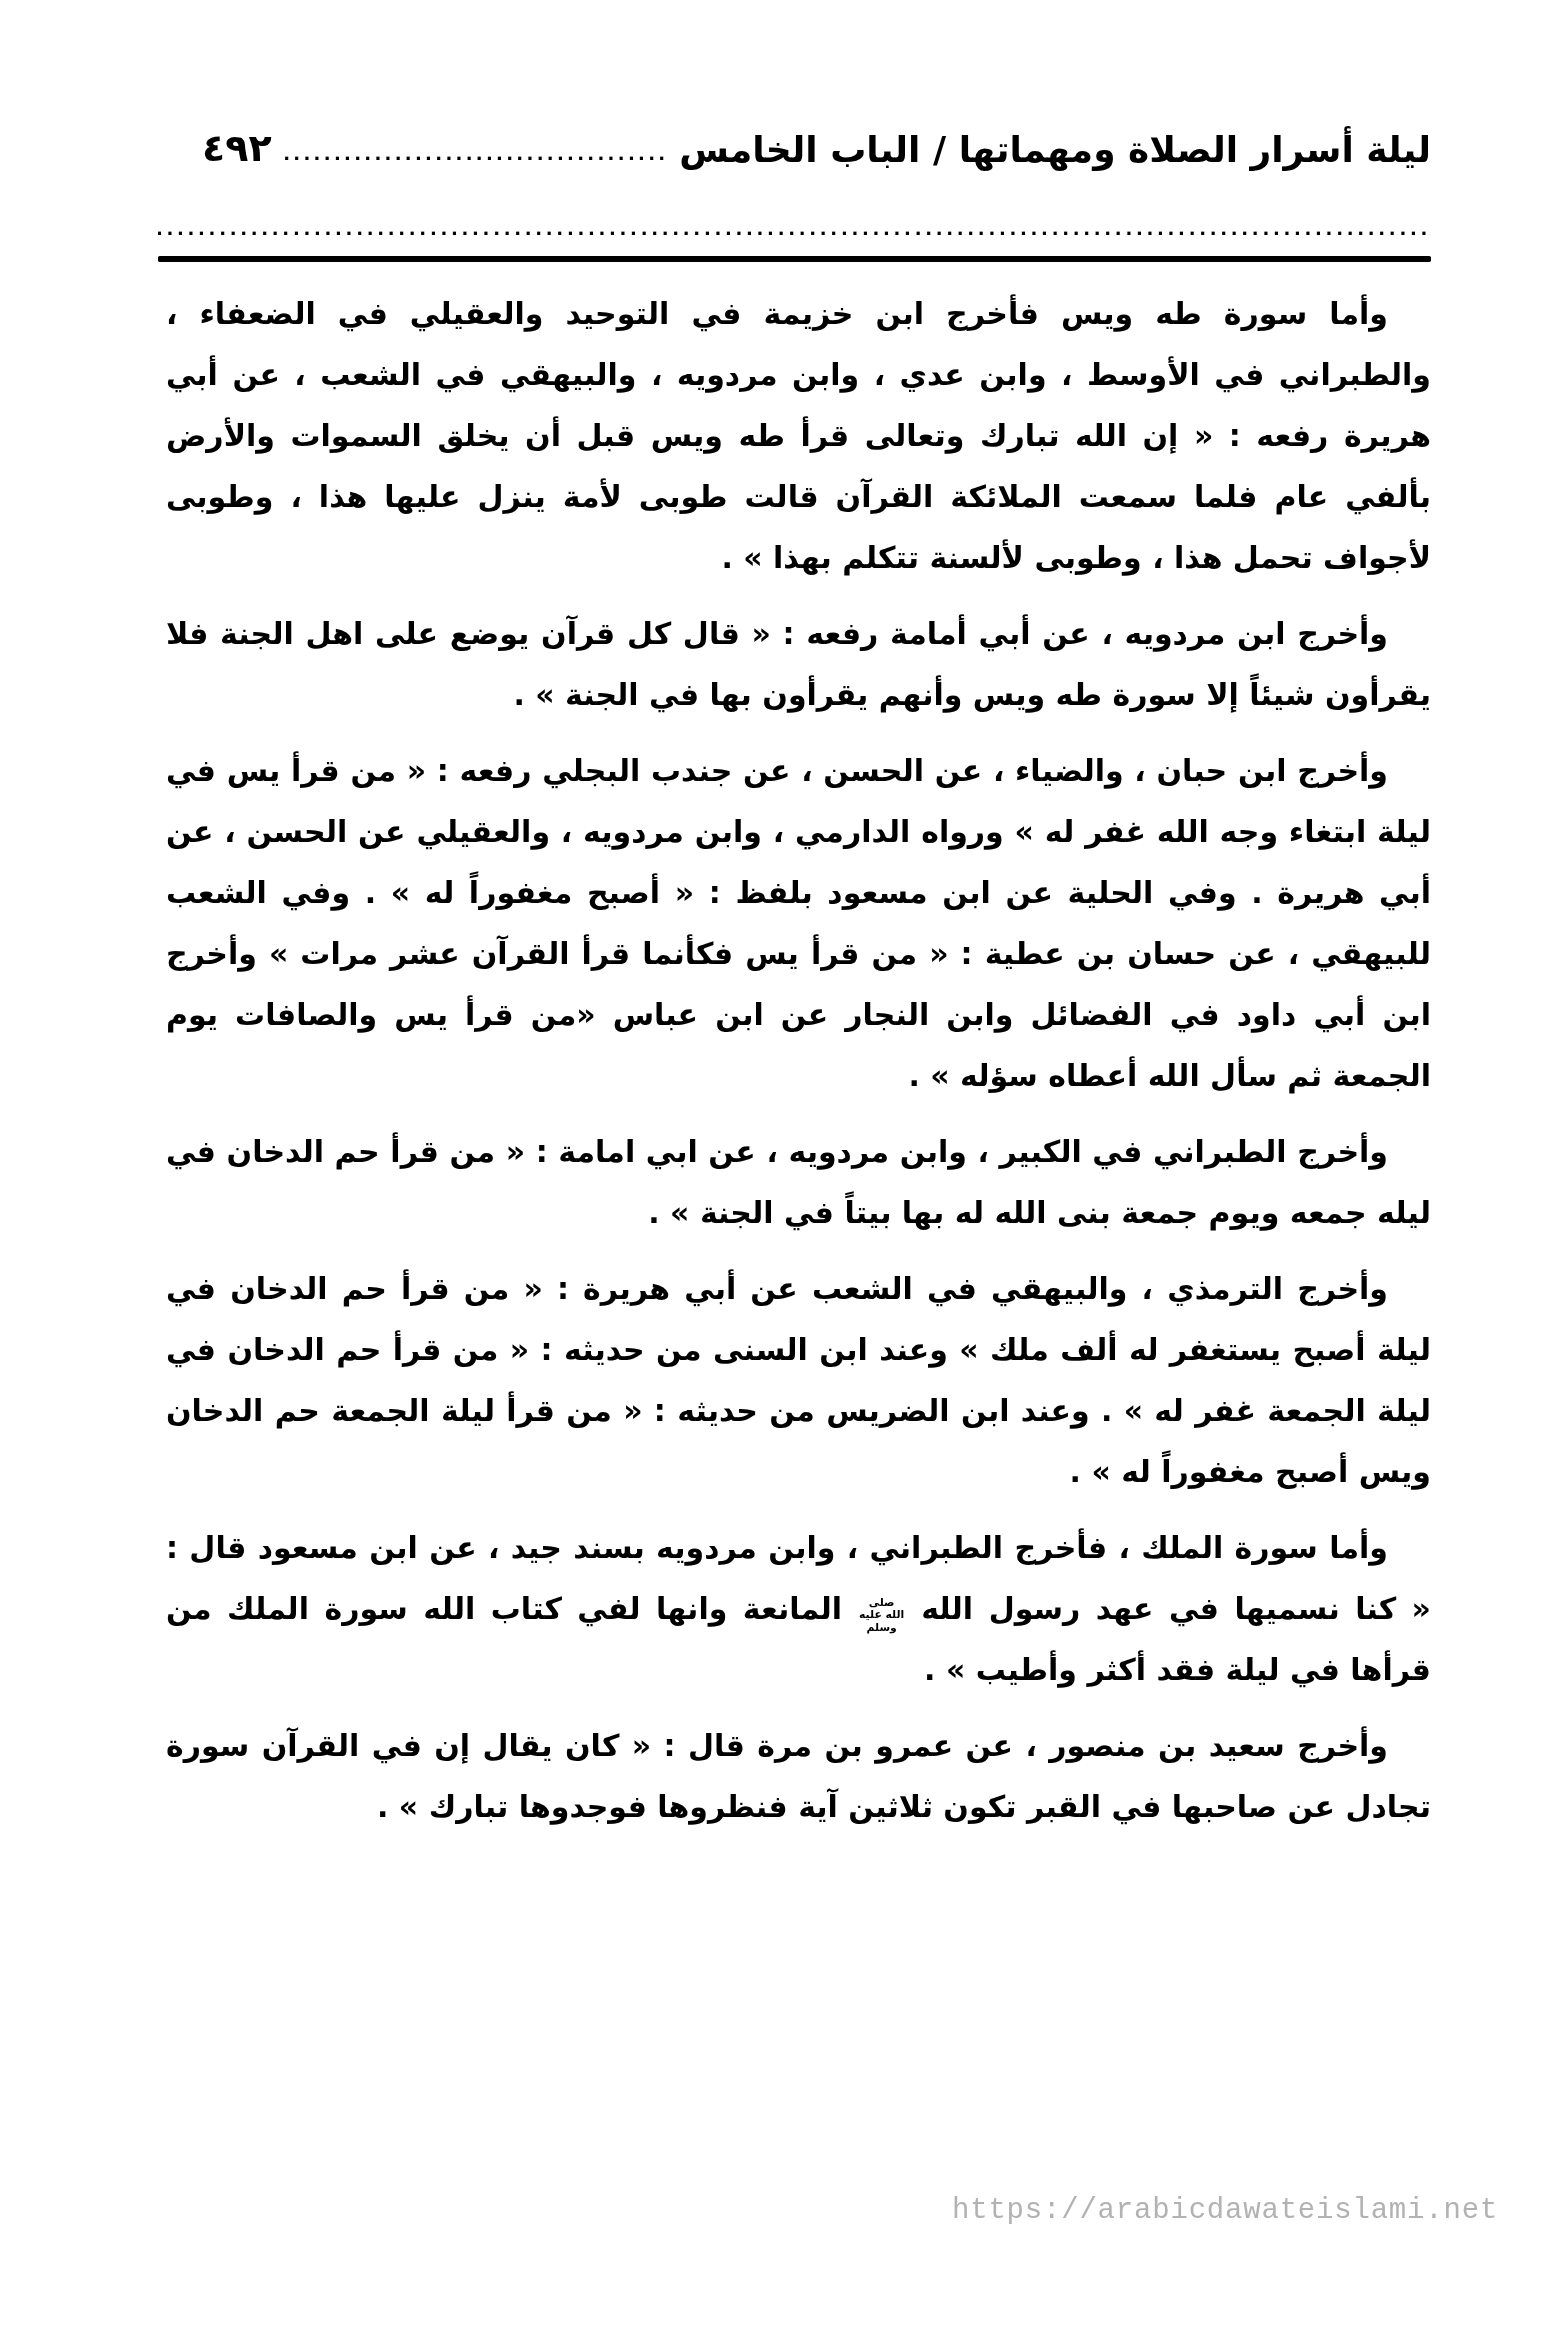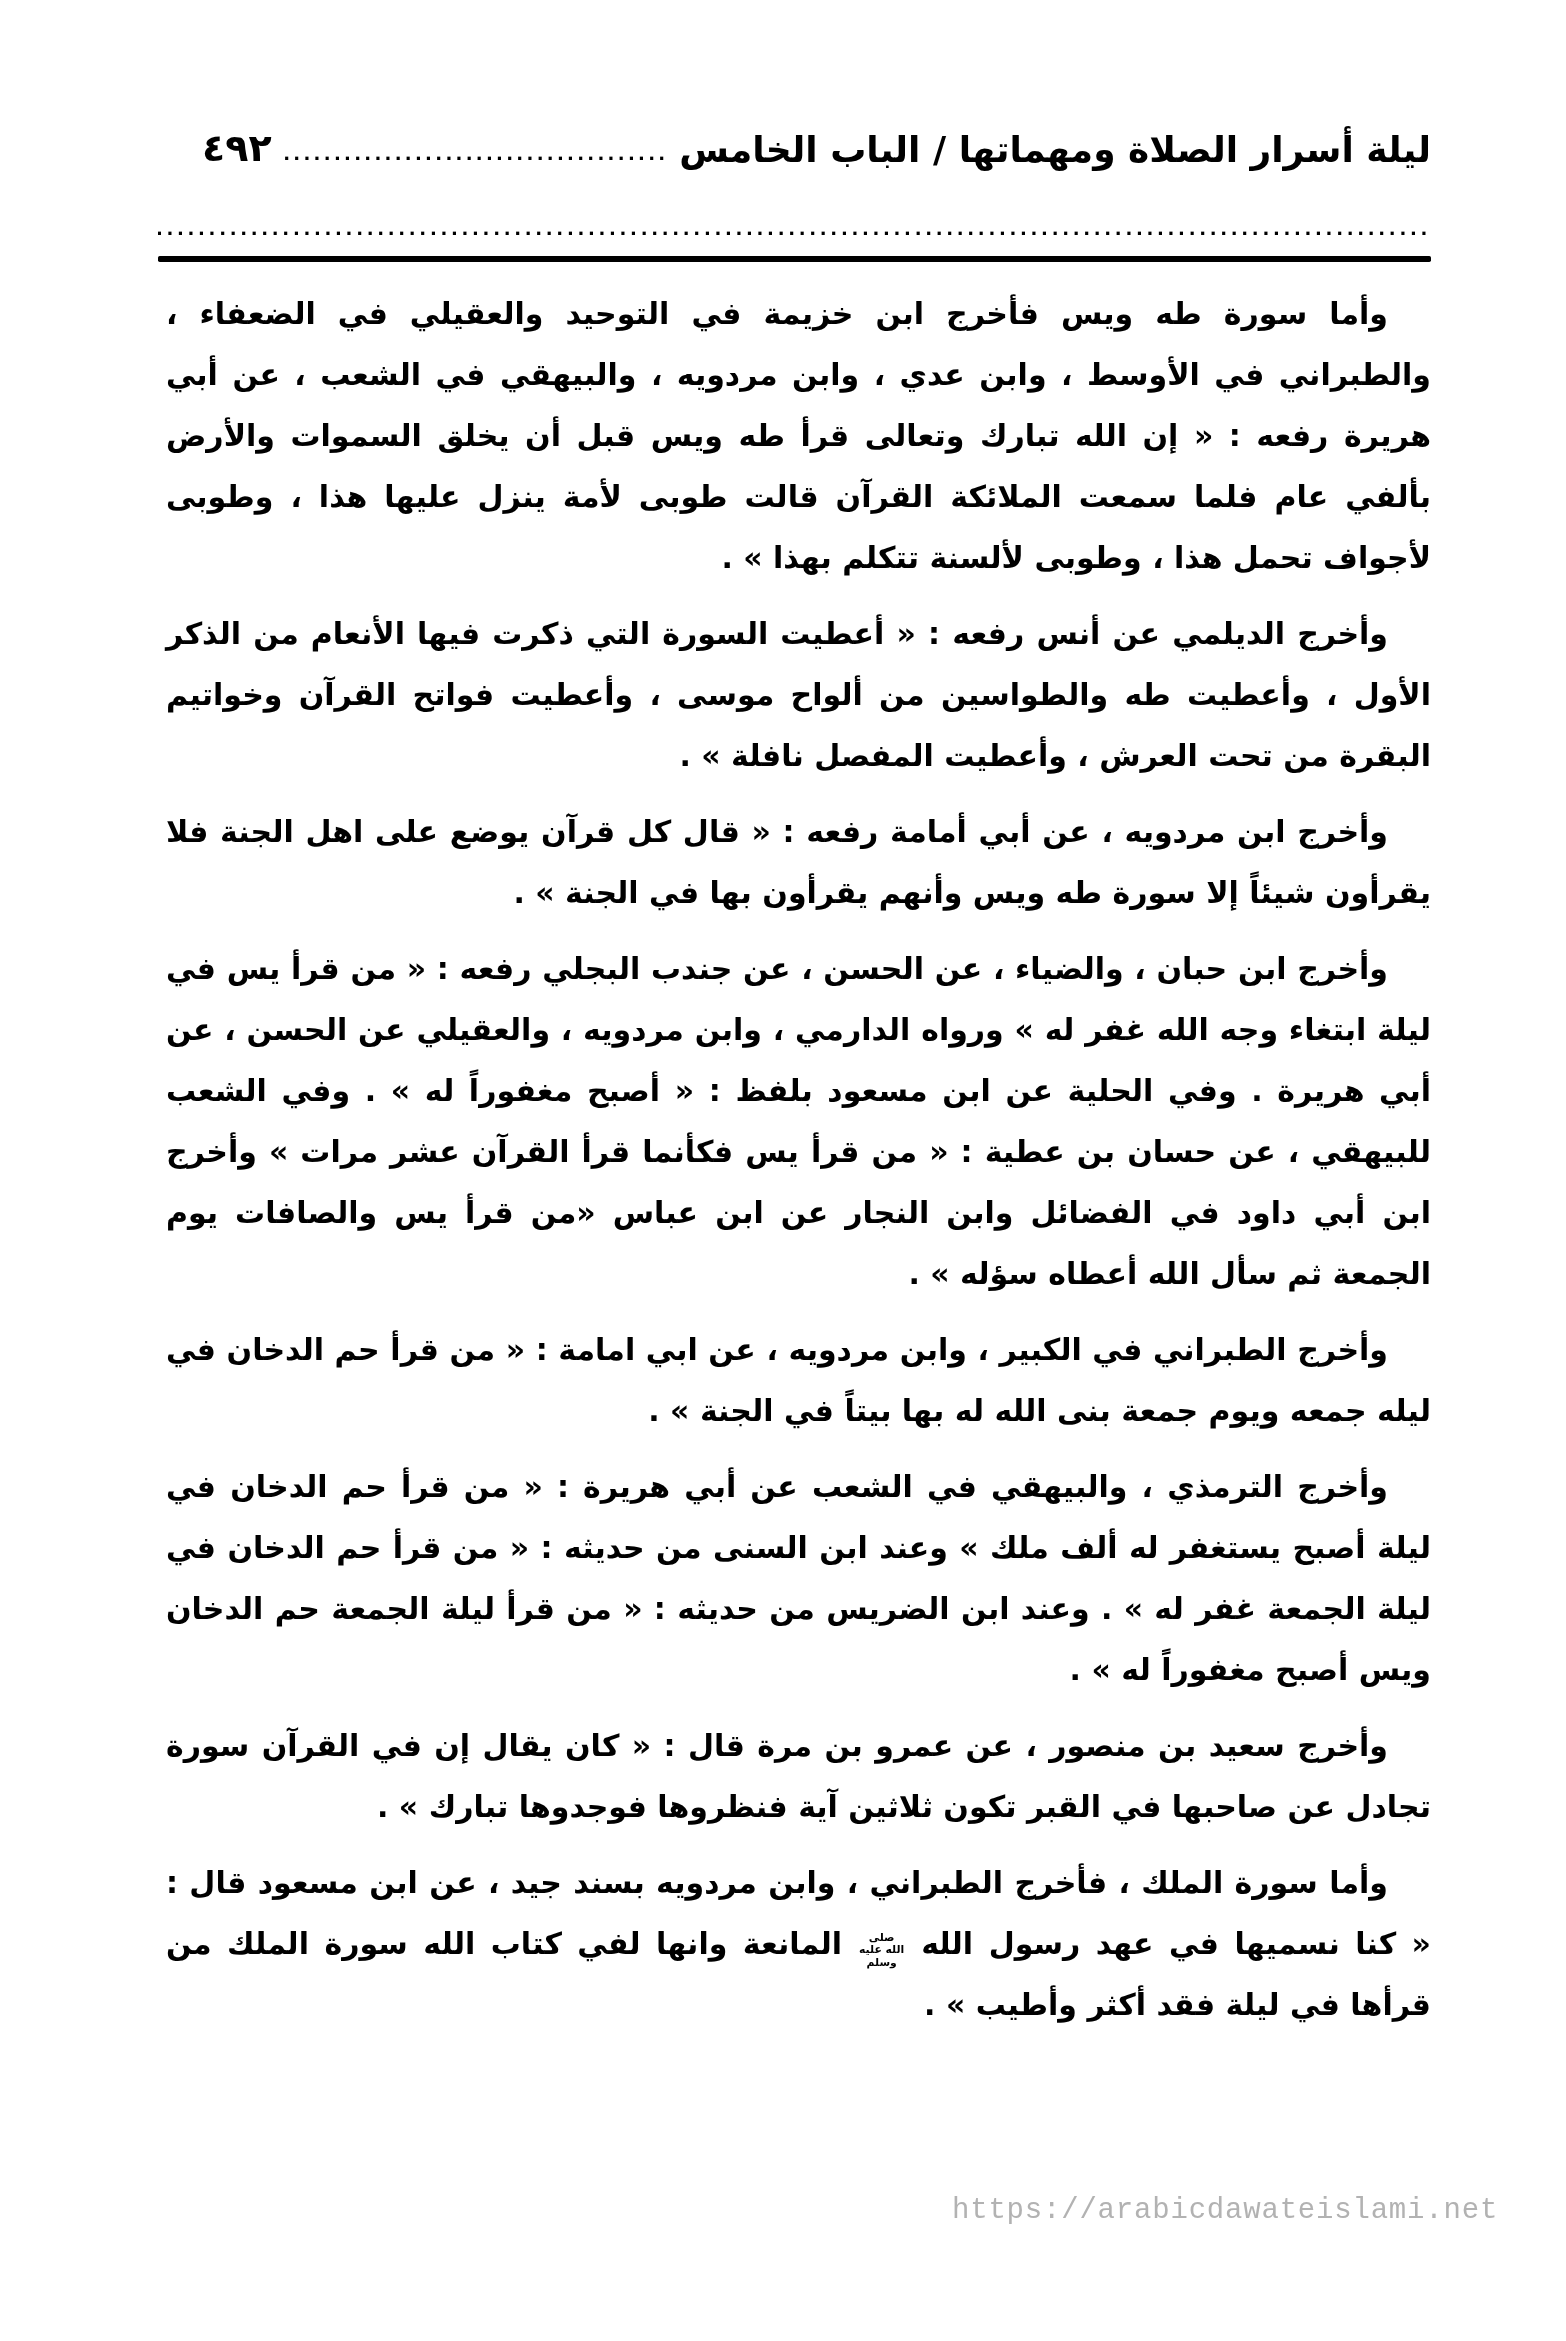--- a/index.html
+++ b/index.html
@@ -75,25 +75,24 @@
     <span class="leader">.............................................</span>
     <span class="pagenum">٤٩٢</span>
   </div>
 
   <div class="dotline">....................................................................................................................................................</div>
 
   <div class="rule"></div>
 
   <div class="bodytext">
     <p>وأما سورة طه ويس فأخرج ابن خزيمة في التوحيد والعقيلي في الضعفاء ، والطبراني في الأوسط ، وابن عدي ، وابن مردويه ، والبيهقي في الشعب ، عن أبي هريرة رفعه : « إن الله تبارك وتعالى قرأ طه ويس قبل أن يخلق السموات والأرض بألفي عام فلما سمعت الملائكة القرآن قالت طوبى لأمة ينزل عليها هذا ، وطوبى لأجواف تحمل هذا ، وطوبى لألسنة تتكلم بهذا » .</p>
-    <p>وأخرج الديلمي عن أنس رفعه : « أعطيت السورة التي ذكرت فيها الأنعام من الذكر الأول ، وأعطيت طه والطواسين من ألواح موسى ، وأعطيت فواتح القرآن وخواتيم البقرة من تحت العرش ، وأعطيت المفصل نافلة » .</p>
     <p>وأخرج ابن مردويه ، عن أبي أمامة رفعه : « قال كل قرآن يوضع على اهل الجنة فلا يقرأون شيئاً إلا سورة طه ويس وأنهم يقرأون بها في الجنة » .</p>
     <p>وأخرج ابن حبان ، والضياء ، عن الحسن ، عن جندب البجلي رفعه : « من قرأ يس في ليلة ابتغاء وجه الله غفر له » ورواه الدارمي ، وابن مردويه ، والعقيلي عن الحسن ، عن أبي هريرة . وفي الحلية عن ابن مسعود بلفظ : « أصبح مغفوراً له » . وفي الشعب للبيهقي ، عن حسان بن عطية : « من قرأ يس فكأنما قرأ القرآن عشر مرات » وأخرج ابن أبي داود في الفضائل وابن النجار عن ابن عباس «من قرأ يس والصافات يوم الجمعة ثم سأل الله أعطاه سؤله » .</p>
     <p>وأخرج الطبراني في الكبير ، وابن مردويه ، عن ابي امامة : « من قرأ حم الدخان في ليله جمعه ويوم جمعة بنى الله له بها بيتاً في الجنة » .</p>
     <p>وأخرج الترمذي ، والبيهقي في الشعب عن أبي هريرة : « من قرأ حم الدخان في ليلة أصبح يستغفر له ألف ملك » وعند ابن السنى من حديثه : « من قرأ حم الدخان في ليلة الجمعة غفر له » . وعند ابن الضريس من حديثه : « من قرأ ليلة الجمعة حم الدخان ويس أصبح مغفوراً له » .</p>
+    <p><span>وأما سورة الملك ، فأخرج الطبراني ، وابن مردويه بسند جيد ، عن ابن مسعود قال : « كنا نسميها في عهد رسول الله </span><span class="honorific">صلى الله عليه وسلم</span><span> المانعة وانها لفي كتاب الله سورة الملك من قرأها في ليلة فقد أكثر وأطيب » .</span></p>
     <p>وأخرج سعيد بن منصور ، عن عمرو بن مرة قال : « كان يقال إن في القرآن سورة تجادل عن صاحبها في القبر تكون ثلاثين آية فنظروها فوجدوها تبارك » .</p>
-    <p><span>وأما سورة الملك ، فأخرج الطبراني ، وابن مردويه بسند جيد ، عن ابن مسعود قال : « كنا نسميها في عهد رسول الله </span><span class="honorific">صلى الله عليه وسلم</span><span> المانعة وانها لفي كتاب الله سورة الملك من قرأها في ليلة فقد أكثر وأطيب » .</span></p>
   </div>
 
 </div>
 
 <div class="watermark">https://arabicdawateislami.net</div>
 
 
 </body></html>

